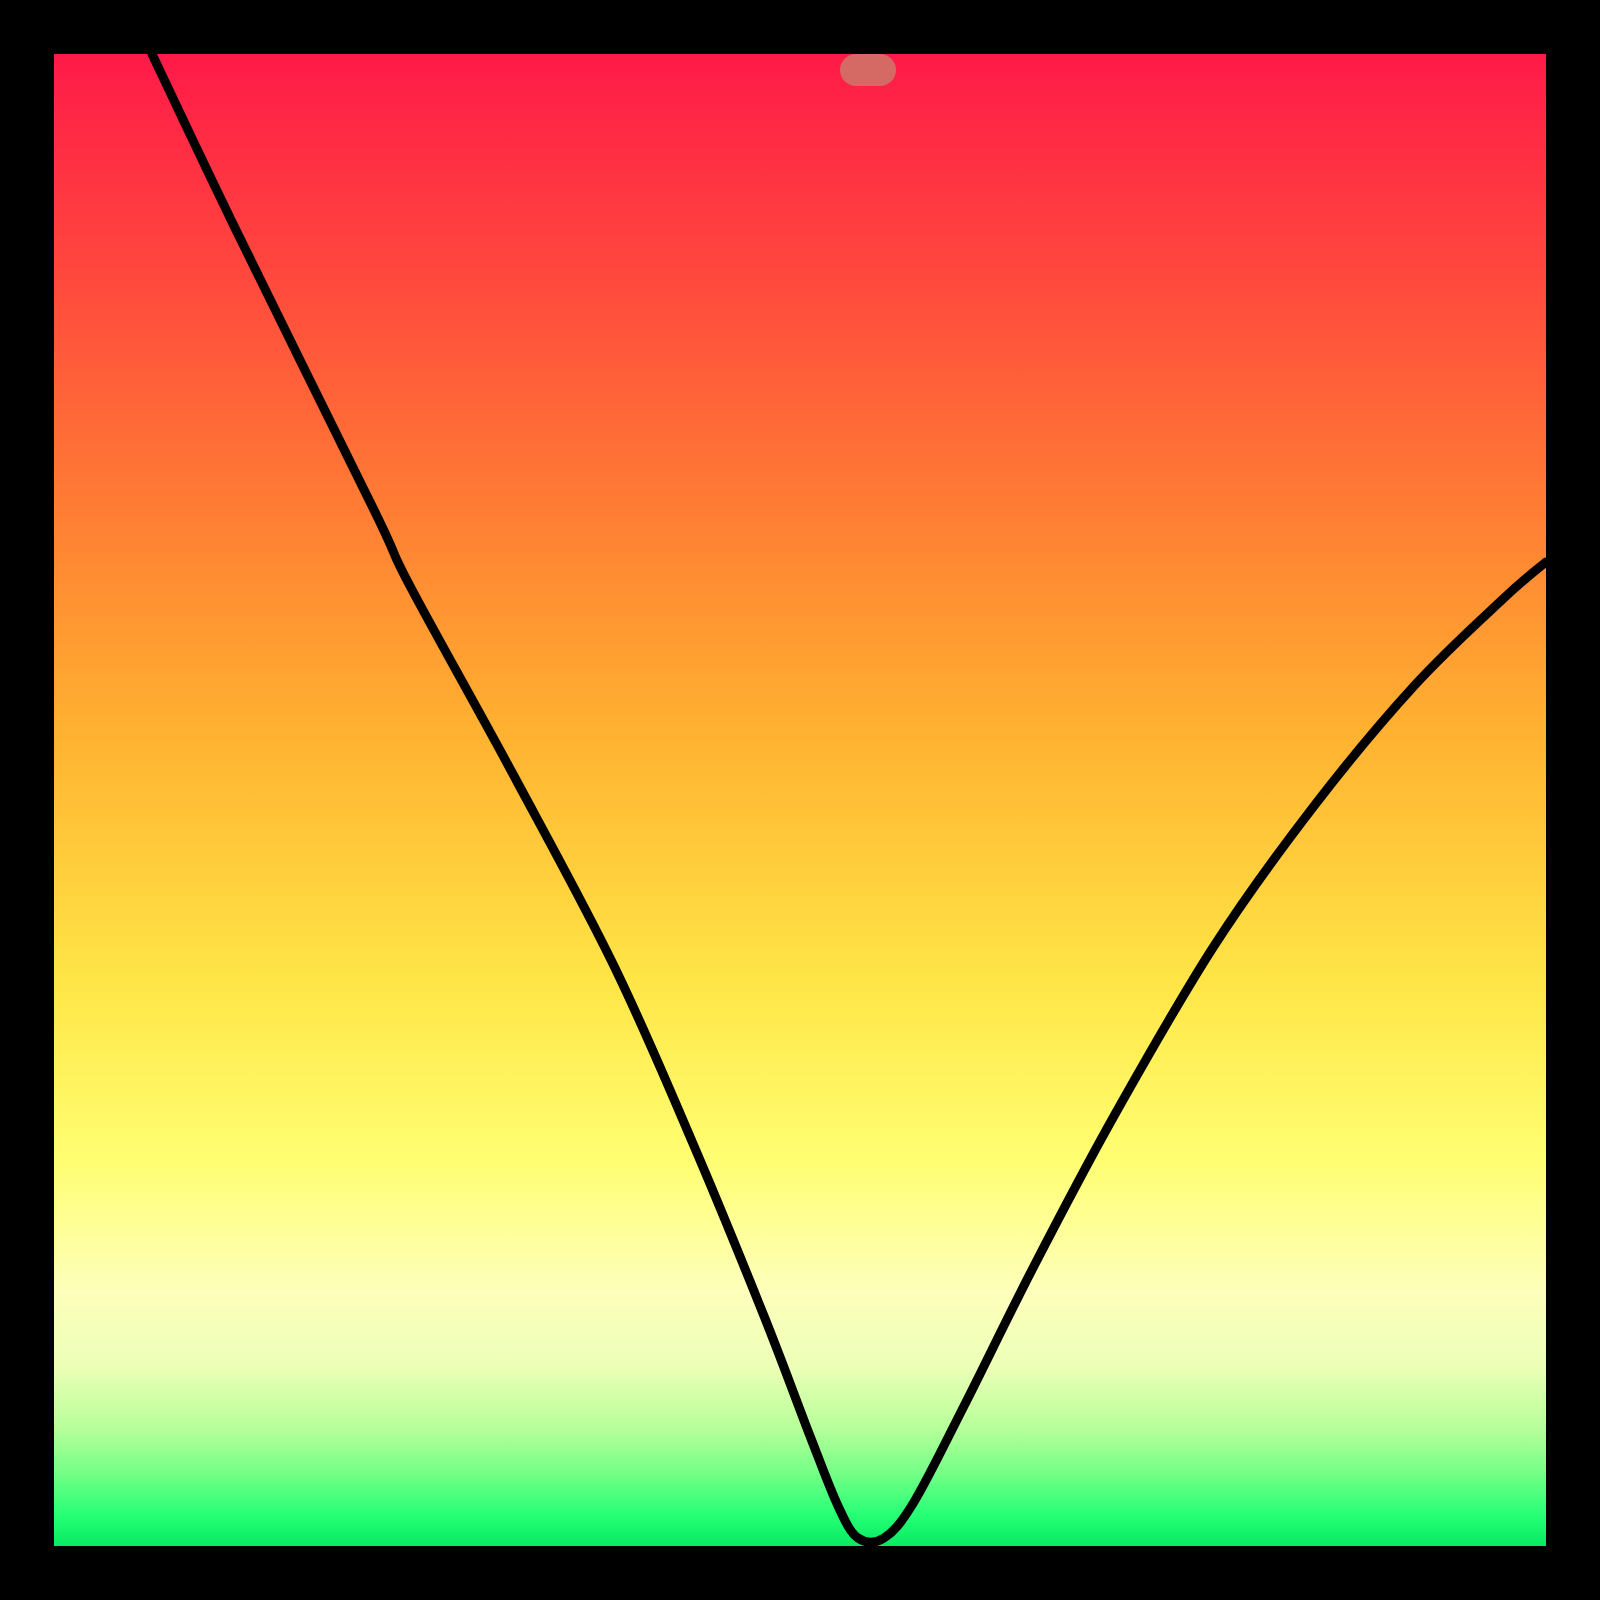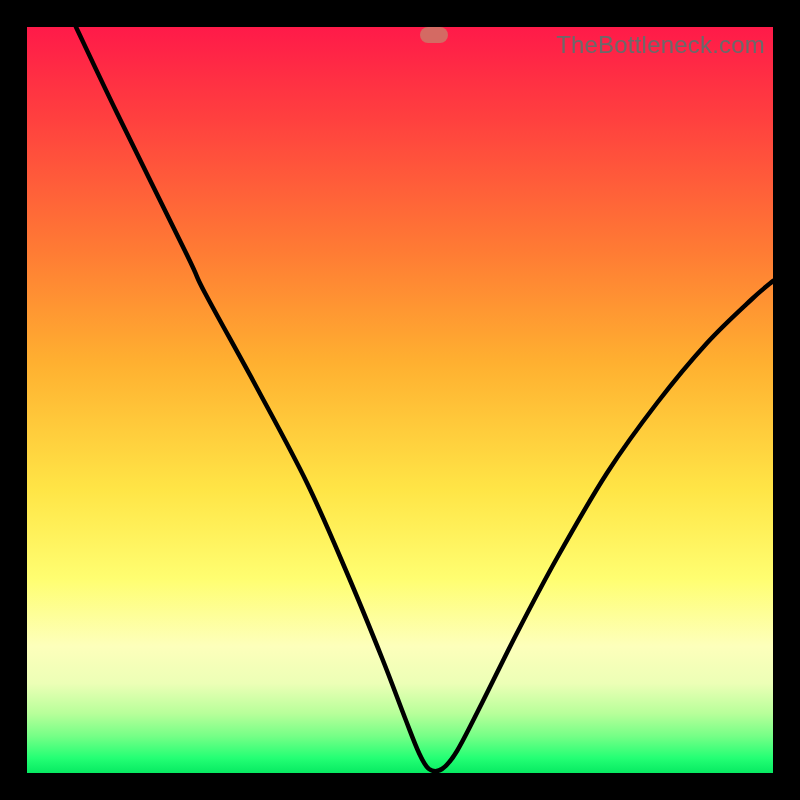--- a/index.html
+++ b/index.html
@@ -67,21 +67,20 @@
     background: #d46a63;
     pointer-events: none;
   }
 </style>
 </head>
 <body>
 
 <div class="frame">
   <div class="plot-area">
 
-    <div class="watermark">TheBottleneck.com</div>
 
     <svg class="curve" viewBox="0 0 746 746" preserveAspectRatio="none">
       <path id="curve-path" fill="none" stroke="#000000" stroke-width="4.5" stroke-linecap="round" stroke-linejoin="round" d="M 49 0 C 55.833333333333336 14.333333333333334, 71.5 48, 90 86 C 108.5 124, 145.33333333333334 198, 160 228 C 174.66666666666666 258, 166.33333333333334 243.83333333333334, 178 266 C 189.66666666666666 288.1666666666667, 213 329.3333333333333, 230 361 C 247 392.6666666666667, 265 425.1666666666667, 280 456 C 295 486.8333333333333, 307.5 516.8333333333334, 320 546 C 332.5 575.1666666666666, 345.3333333333333 606.8333333333334, 355 631 C 364.6666666666667 655.1666666666666, 371.8333333333333 675.1666666666666, 378 691 C 384.1666666666667 706.8333333333334, 388 717.5, 392 726 C 396 734.5, 398.1666666666667 739.3333333333334, 402 742 C 405.8333333333333 744.6666666666666, 410.3333333333333 745, 415 742 C 419.6666666666667 739, 423.3333333333333 735, 430 724 C 436.6666666666667 713, 445 695.6666666666666, 455 676 C 465 656.3333333333334, 477.5 630.1666666666666, 490 606 C 502.5 581.8333333333334, 515 557.6666666666666, 530 531 C 545 504.3333333333333, 563.3333333333334 471.8333333333333, 580 446 C 596.6666666666666 420.1666666666667, 613.3333333333334 397.6666666666667, 630 376 C 646.6666666666666 354.3333333333333, 664.1666666666666 333.3333333333333, 680 316 C 695.8333333333334 298.6666666666667, 714 282.3333333333333, 725 272 C 736 261.6666666666667, 742.5 257, 746 254"></path>
     </svg>
 
     <div class="marker" id="min-marker" style="left: 393px; top: 0px; background: rgb(212, 106, 99);"></div>
   </div>
 </div>
 
 </body></html>

